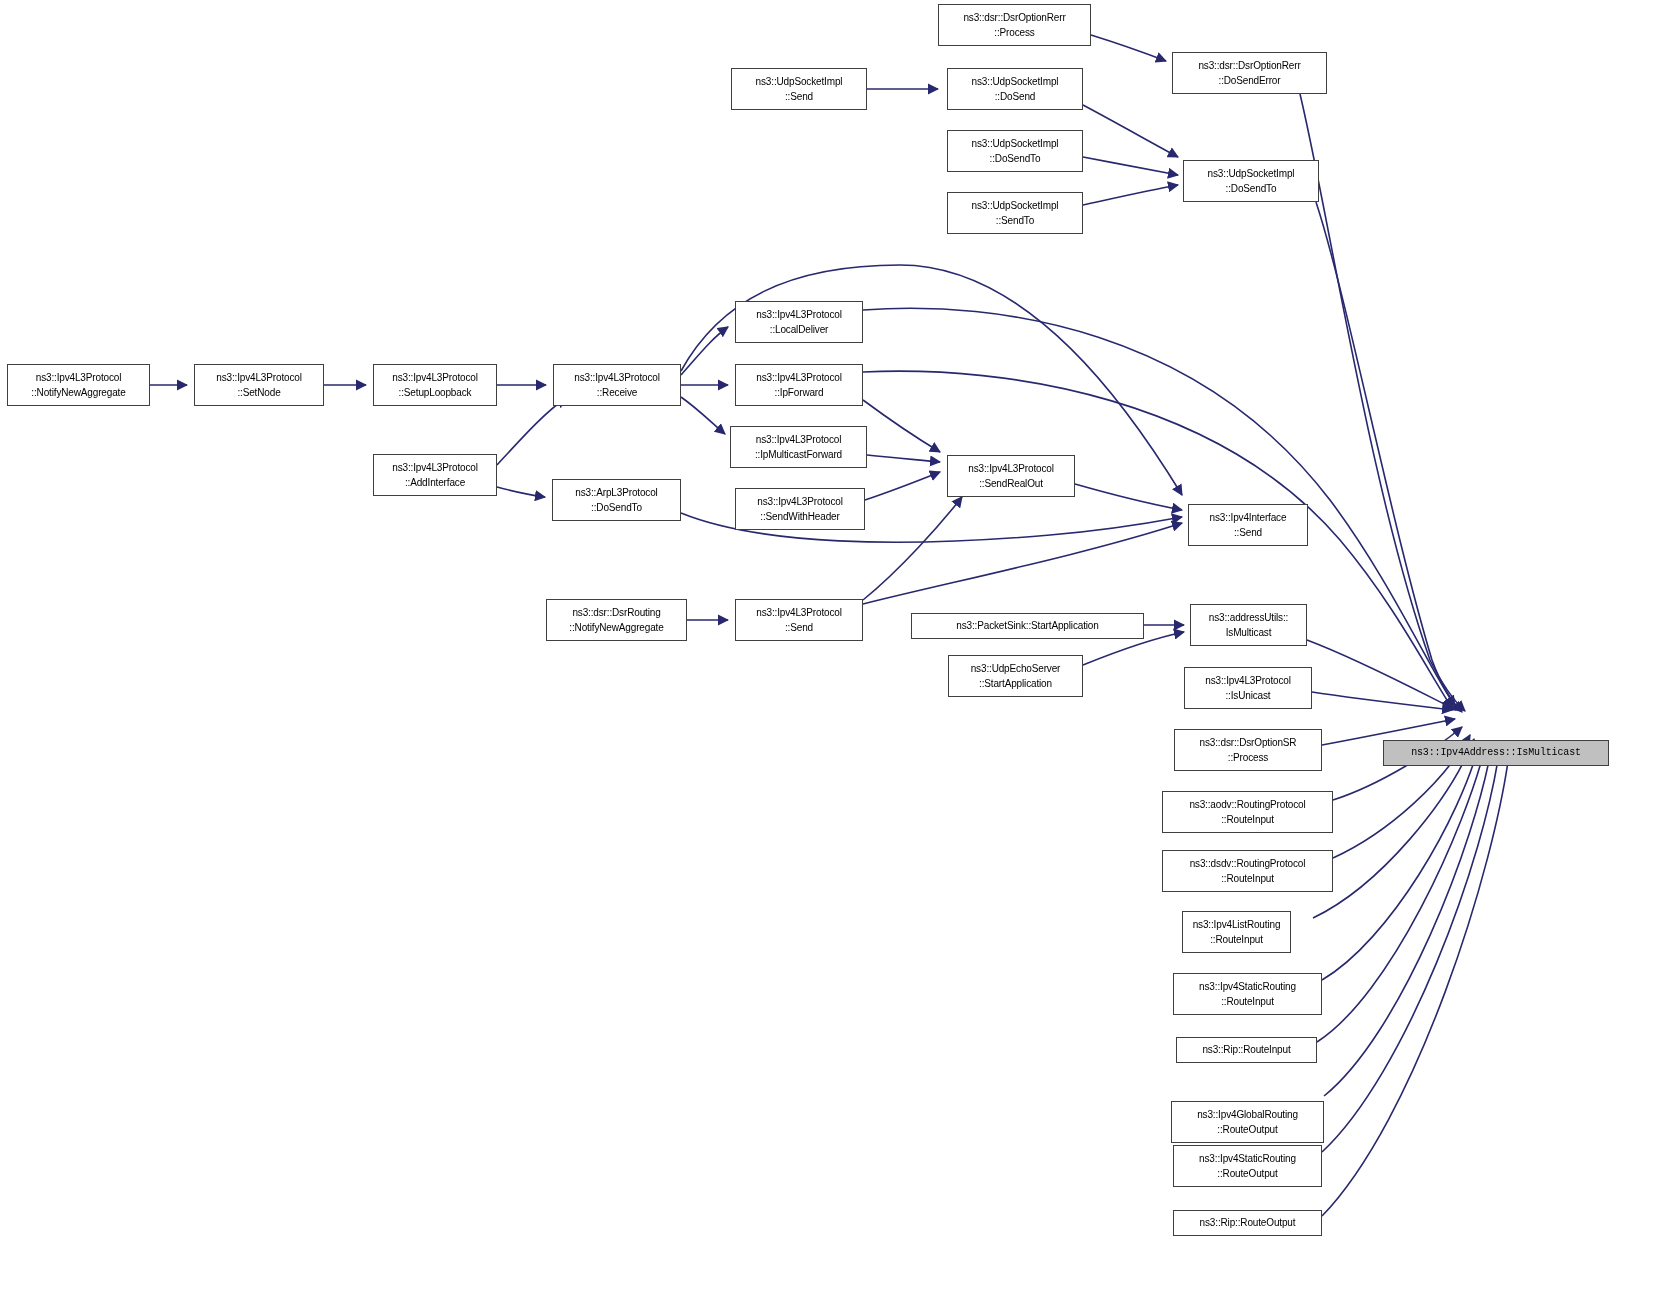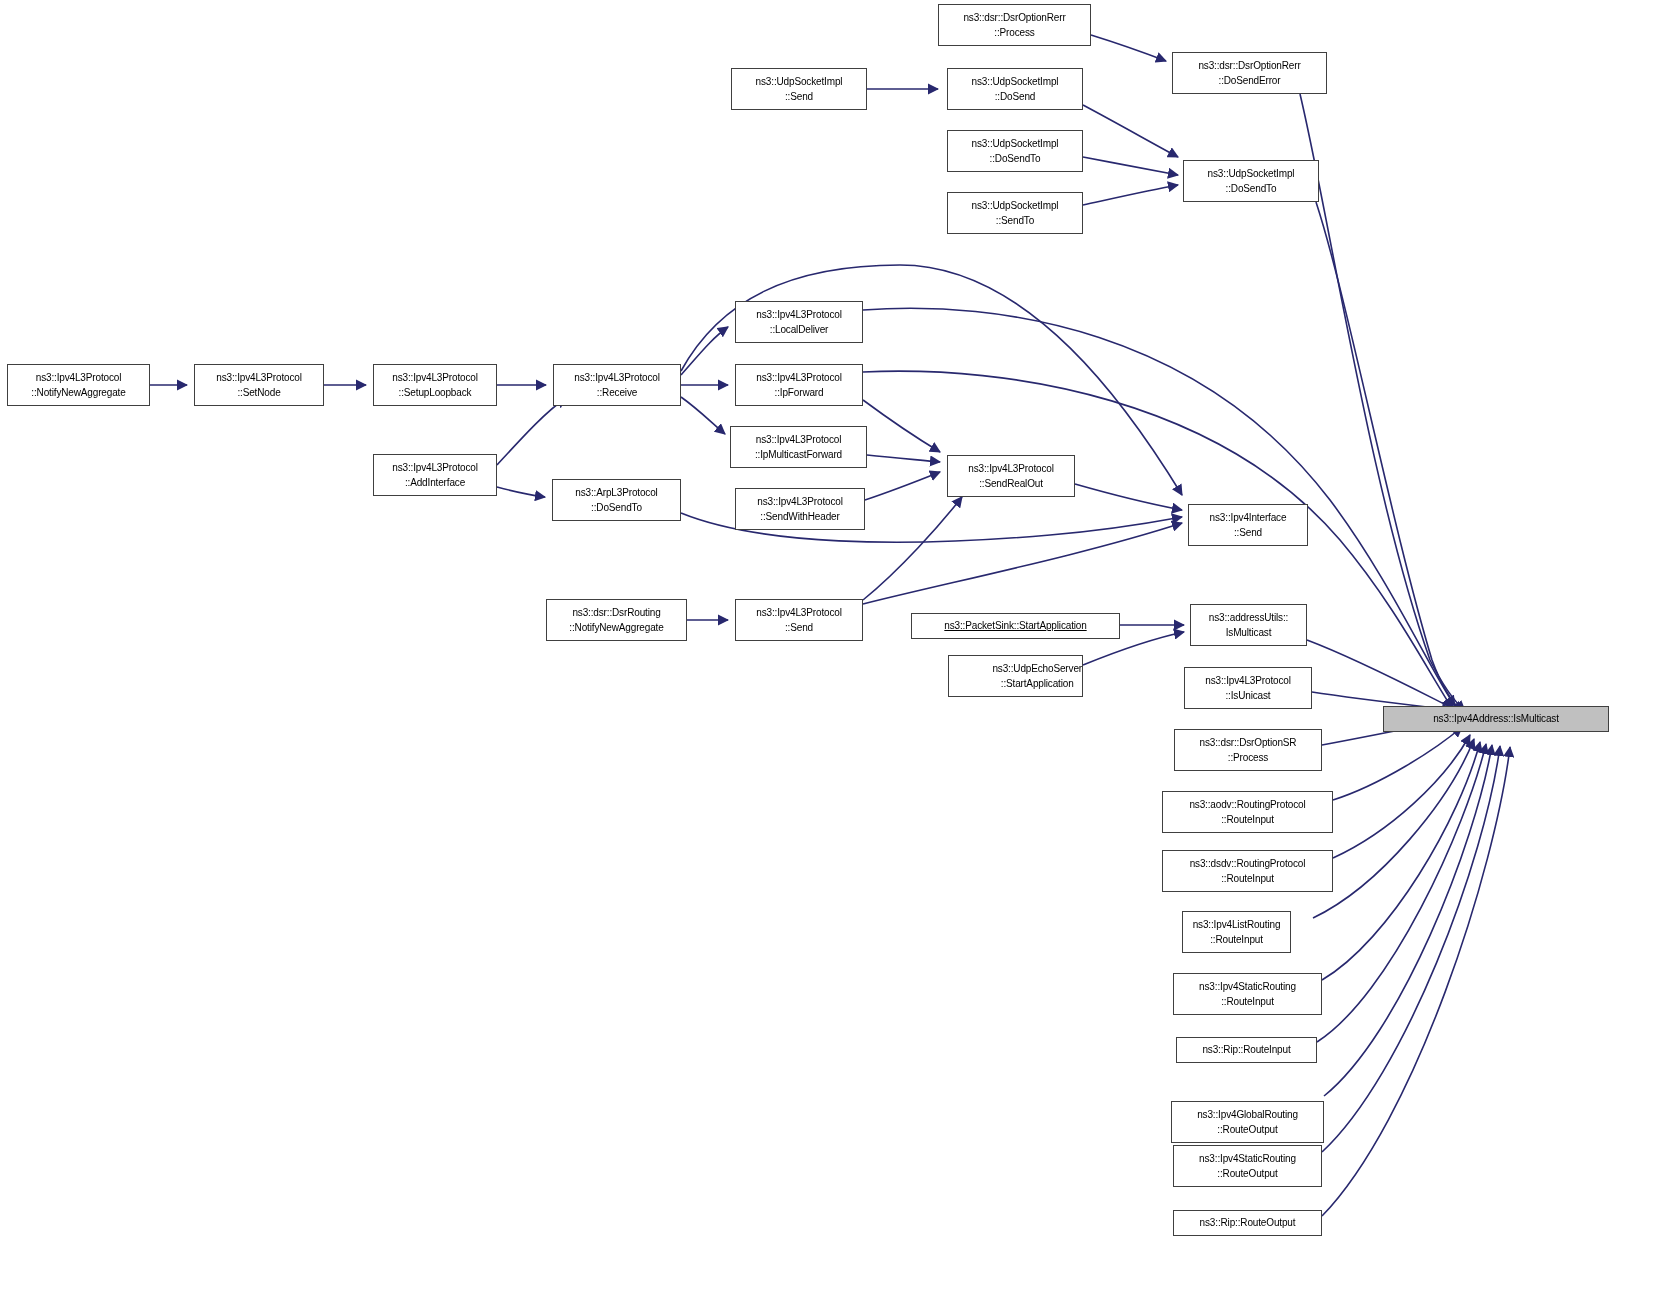--- a/index.html
+++ b/index.html
@@ -91,21 +91,21 @@
         <path d="M1333,858 C1390,832 1445,780 1470,735" fill="none" stroke="#28286e" stroke-width="1.6" marker-end="url(#arrow)"></path>
         <path d="M1313,918 C1380,886 1450,800 1474,739" fill="none" stroke="#28286e" stroke-width="1.6" marker-end="url(#arrow)"></path>
         <path d="M1322,980 C1390,940 1460,818 1480,742" fill="none" stroke="#28286e" stroke-width="1.6" marker-end="url(#arrow)"></path>
         <path d="M1317,1042 C1390,995 1465,830 1486,744" fill="none" stroke="#28286e" stroke-width="1.6" marker-end="url(#arrow)"></path>
         <path d="M1324,1096 C1400,1035 1475,845 1492,745" fill="none" stroke="#28286e" stroke-width="1.6" marker-end="url(#arrow)"></path>
         <path d="M1322,1152 C1405,1075 1485,860 1500,746" fill="none" stroke="#28286e" stroke-width="1.6" marker-end="url(#arrow)"></path>
         <path d="M1322,1216 C1415,1120 1495,870 1510,747" fill="none" stroke="#28286e" stroke-width="1.6" marker-end="url(#arrow)"></path>
       </g>
   </svg>
   <div id="node-layer">
-      <div class="node target" title="ns3::Ipv4Address::IsMulticast" style="left: 1383px; top: 706px; width: 226px; height: 26px;"><span>ns3::Ipv4Address::IsMulticast</span></div>
+      <div class="node target" title="ns3::Ipv4Address::IsMulticast" style="left: 1383px; top: 740px; width: 226px; height: 26px; font-family: Liberation Mono, monospace;"><span>ns3::Ipv4Address::IsMulticast</span></div>
       <div class="node" title="ns3::dsr::DsrOptionRerr::Process" style="left: 938px; top: 4px; width: 153px; height: 42px;"><span>ns3::dsr::DsrOptionRerr
 ::Process</span></div>
       <div class="node" title="ns3::dsr::DsrOptionRerr::DoSendError" style="left: 1172px; top: 52px; width: 155px; height: 42px;"><span>ns3::dsr::DsrOptionRerr
 ::DoSendError</span></div>
       <div class="node" title="ns3::UdpSocketImpl::Send" style="left: 731px; top: 68px; width: 136px; height: 42px;"><span>ns3::UdpSocketImpl
 ::Send</span></div>
       <div class="node" title="ns3::UdpSocketImpl::DoSend" style="left: 947px; top: 68px; width: 136px; height: 42px;"><span>ns3::UdpSocketImpl
 ::DoSend</span></div>
       <div class="node" title="ns3::UdpSocketImpl::DoSendTo" style="left: 947px; top: 130px; width: 136px; height: 42px;"><span>ns3::UdpSocketImpl
 ::DoSendTo</span></div>
@@ -134,22 +134,22 @@
       <div class="node" title="ns3::Ipv4L3Protocol::SendWithHeader" style="left: 735px; top: 488px; width: 130px; height: 42px;"><span>ns3::Ipv4L3Protocol
 ::SendWithHeader</span></div>
       <div class="node" title="ns3::Ipv4L3Protocol::SendRealOut" style="left: 947px; top: 455px; width: 128px; height: 42px;"><span>ns3::Ipv4L3Protocol
 ::SendRealOut</span></div>
       <div class="node" title="ns3::Ipv4Interface::Send" style="left: 1188px; top: 504px; width: 120px; height: 42px;"><span>ns3::Ipv4Interface
 ::Send</span></div>
       <div class="node" title="ns3::dsr::DsrRouting::NotifyNewAggregate" style="left: 546px; top: 599px; width: 141px; height: 42px;"><span>ns3::dsr::DsrRouting
 ::NotifyNewAggregate</span></div>
       <div class="node" title="ns3::Ipv4L3Protocol::Send" style="left: 735px; top: 599px; width: 128px; height: 42px;"><span>ns3::Ipv4L3Protocol
 ::Send</span></div>
-      <div class="node" title="ns3::PacketSink::StartApplication" style="left: 911px; top: 613px; width: 209px; height: 26px; text-decoration: underline;"><span>ns3::PacketSink::StartApplication</span></div>
-      <div class="node" title="ns3::UdpEchoServer::StartApplication" style="left: 948px; top: 655px; width: 135px; height: 42px; justify-content: flex-end;"><span>ns3::UdpEchoServer
+      <div class="node" title="ns3::PacketSink::StartApplication" style="left: 911px; top: 613px; width: 233px; height: 26px;"><span>ns3::PacketSink::StartApplication</span></div>
+      <div class="node" title="ns3::UdpEchoServer::StartApplication" style="left: 948px; top: 655px; width: 135px; height: 42px;"><span>ns3::UdpEchoServer
 ::StartApplication</span></div>
       <div class="node" title="ns3::addressUtils::IsMulticast" style="left: 1190px; top: 604px; width: 117px; height: 42px;"><span>ns3::addressUtils::
 IsMulticast</span></div>
       <div class="node" title="ns3::Ipv4L3Protocol::IsUnicast" style="left: 1184px; top: 667px; width: 128px; height: 42px;"><span>ns3::Ipv4L3Protocol
 ::IsUnicast</span></div>
       <div class="node" title="ns3::dsr::DsrOptionSR::Process" style="left: 1174px; top: 729px; width: 148px; height: 42px;"><span>ns3::dsr::DsrOptionSR
 ::Process</span></div>
       <div class="node" title="ns3::aodv::RoutingProtocol::RouteInput" style="left: 1162px; top: 791px; width: 171px; height: 42px;"><span>ns3::aodv::RoutingProtocol
 ::RouteInput</span></div>
       <div class="node" title="ns3::dsdv::RoutingProtocol::RouteInput" style="left: 1162px; top: 850px; width: 171px; height: 42px;"><span>ns3::dsdv::RoutingProtocol

